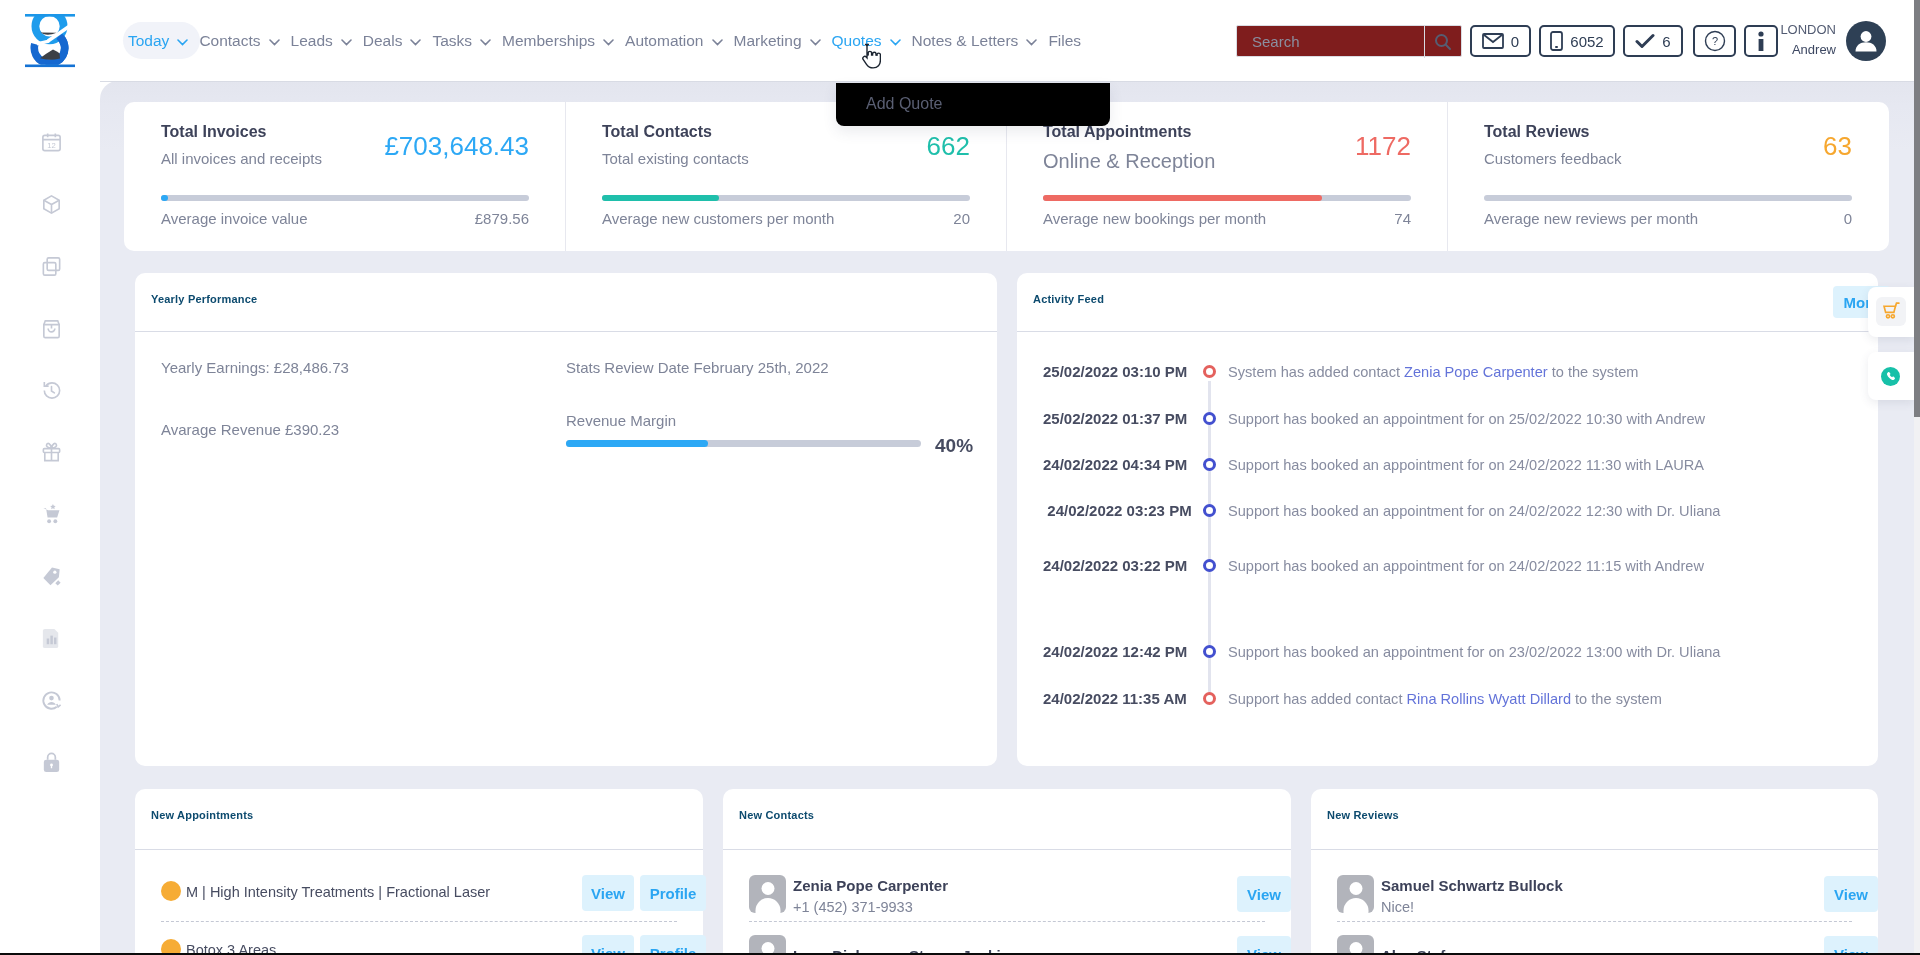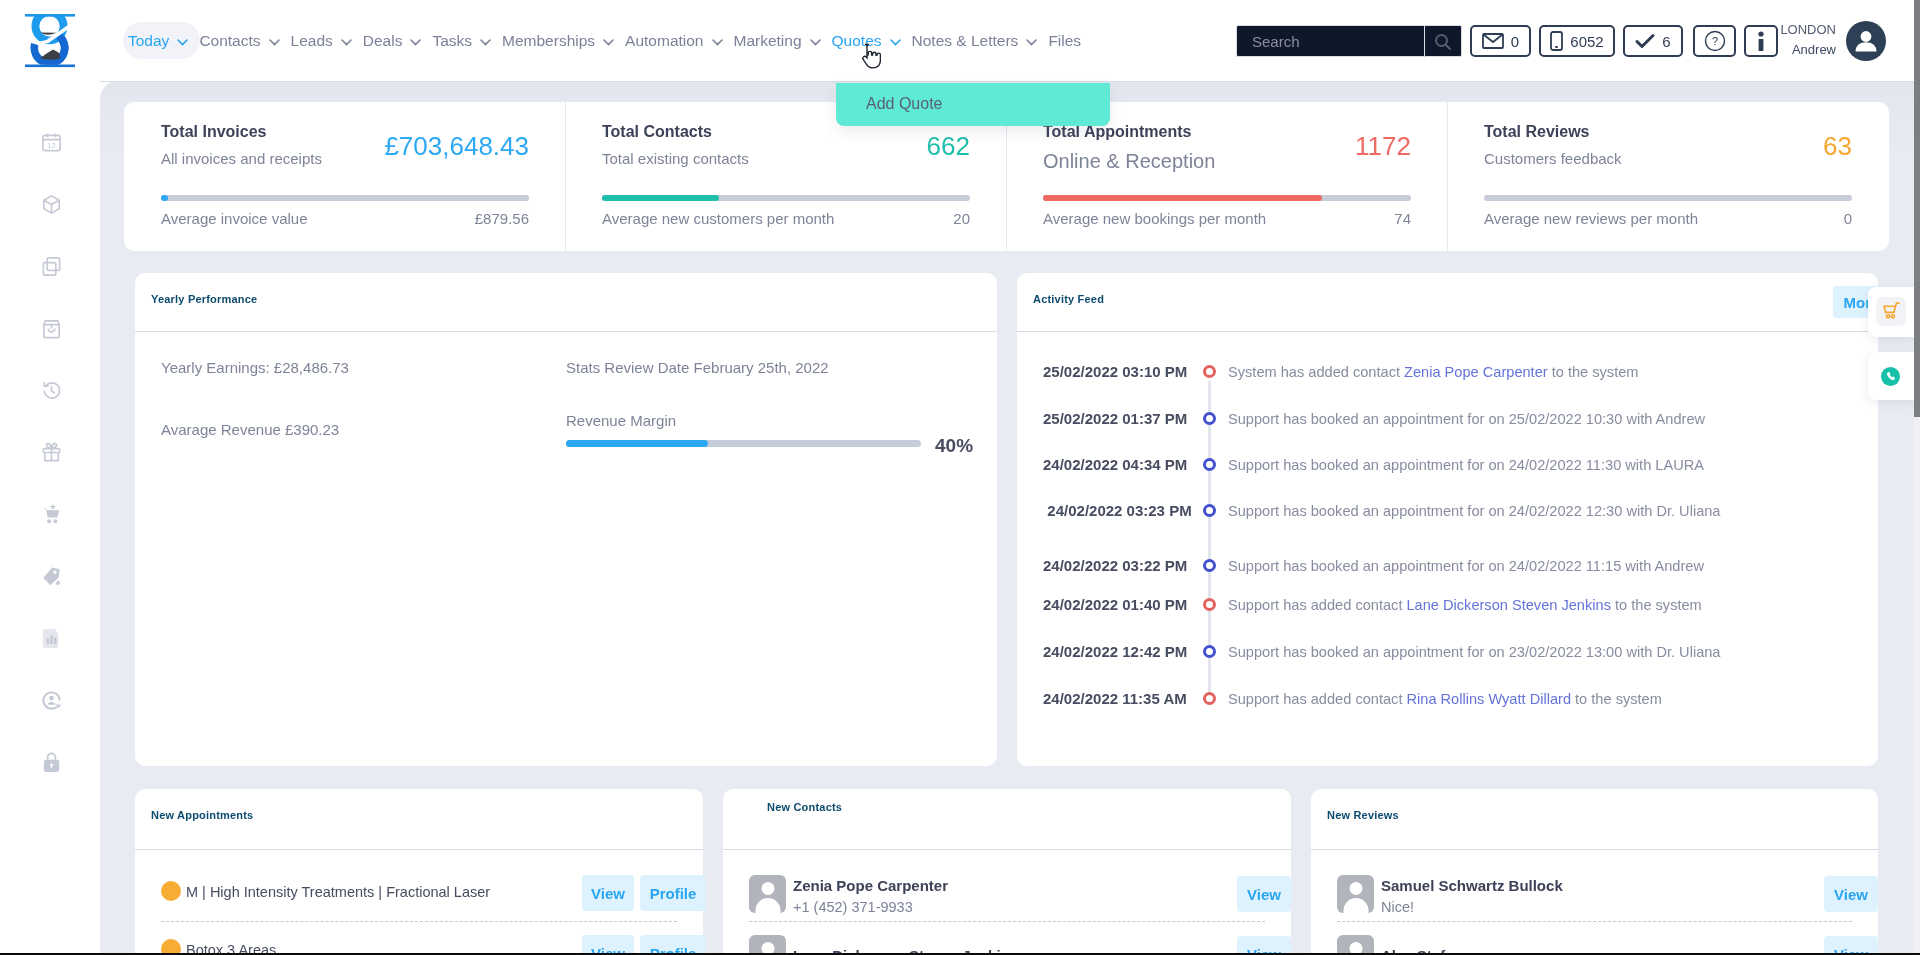--- a/index.html
+++ b/index.html
@@ -14,21 +14,21 @@
 #header { position:absolute; left:0; top:0; width:1920px; height:81px; background:#fff; z-index:30; }
 #hline { position:absolute; left:100px; top:81px; width:1820px; height:1px; background:#d8dbe4; z-index:30; }
 #nav { position:absolute; left:128px; top:0; height:81px; display:flex; align-items:center; z-index:31; }
 .navitem { position:relative; font-size:15.5px; color:#7b8298; display:flex; align-items:center; white-space:nowrap; }
 .navitem .chev { margin-left:8px; margin-right:11px; }
 .navitem:last-child .chev { display:none; }
 .navblue { color:#2aa5f2; }
 #todaypill { position:absolute; left:-5px; top:22px; width:77px; height:37px; border-radius:19px; background:#f1f3f9; }
 
 
-#search { position:absolute; left:1236px; top:25px; width:226px; height:32px; border:1px solid #d9dce3; background:#0f172a; border-radius:2px; z-index:31; }
+#search { position:absolute; left:1236px; top:25px; width:226px; height:32px; border:1px solid #d9dce3; background:#7f1d1d; border-radius:2px; z-index:31; }
 #search .ph { position:absolute; left:15px; top:7px; font-size:15px; color:#8a8fa0; }
 #search .sep { position:absolute; right:36px; top:0; width:1px; height:32px; background:#d9dce3; }
 
 .hbtn { position:absolute; top:25px; height:32px; border:2px solid #2e3d54; border-radius:5px; background:#fff; display:flex; align-items:center; justify-content:center; gap:7px; color:#2e3d54; font-size:15px; z-index:31; }
 #user { position:absolute; right:84px; top:20px; text-align:right; font-size:13px; color:#525b72; line-height:20px; z-index:31; }
 #avatar { position:absolute; left:1846px; top:21px; width:40px; height:40px; border-radius:50%; background:#2e4055; z-index:31; }
 
 
 #sidebar { position:absolute; left:0; top:81px; width:100px; height:874px; background:#fff; z-index:20; }
 .sbicon { position:absolute; left:40px; width:23px; height:23px; }
@@ -60,21 +60,21 @@
 #reviews { left:1311px; top:789px; width:567px; height:200px; }
 .bluebtn { position:absolute; background:#ddf2fd; color:#2aa5f2; font-size:15px; font-weight:700; border-radius:4px; display:flex; align-items:center; justify-content:center;margin-left:26px; }
 .dashed { position:absolute; left:26px; right:26px; height:0; border-top:1px dashed #c4c8d4; }
 .avatarph { position:absolute; width:37px; height:38px; border-radius:6px; background:#b2b4bb; overflow:hidden; }
 .avatarph:before { content:""; position:absolute; left:50%; top:7px; transform:translateX(-50%); width:13px; height:13px; border-radius:50%; background:#fff; }
 .avatarph:after { content:""; position:absolute; left:50%; top:23px; transform:translateX(-50%); width:25px; height:15px; border-radius:13px 13px 0 0; background:#fff; }
 .iname { position:absolute; font-size:15px; font-weight:700; color:#3d4259; }
 .isub { position:absolute; font-size:14.5px; color:#7e8498; }
 
 
-#dropdown { position:absolute; left:836px; top:83px; width:274px; height:43px; background:#5eead4; border-radius:0 0 8px 8px; box-shadow:0 6px 14px rgba(60,70,100,.10); z-index:40; }
+#dropdown { position:absolute; left:836px; top:83px; width:274px; height:43px; background:#000000; border-radius:0 0 8px 8px; box-shadow:0 6px 14px rgba(60,70,100,.10); z-index:40; }
 #dropdown span { position:absolute; left:30px; top:12px; font-size:16px; color:#5a5f73; }
 
 
 .floater { position:absolute; left:1868px; width:46px; background:#fff; border-radius:8px 0 0 8px; box-shadow:0 3px 10px rgba(60,70,100,.10); z-index:25; }
 
 
 #sbtrack { position:absolute; left:1914px; top:0; width:6px; height:955px; background:#f1f1f3; z-index:50; }
 #sbthumb { position:absolute; left:1914px; top:0; width:6px; height:417px; background:#7d7e82; z-index:51; }
 #blackstrip { position:absolute; left:0; top:953px; width:1920px; height:2px; background:#0b0b0b; z-index:60; }
 </style>
@@ -338,25 +338,20 @@
   <div class="feedrow" style="top:229px;text-align:center;">
     <span class="fdate">24/02/2022 03:23 PM</span>
       <span class="fring bring"></span>
     <span class="ftext">Support has booked an appointment for on 24/02/2022 12:30 with Dr. Uliana</span>
   </div>
   <div class="feedrow" style="top:284px;padding-left:24px;">
     <span class="fdate">24/02/2022 03:22 PM</span>
       <span class="fring bring"></span>
     <span class="ftext">Support has booked an appointment for on 24/02/2022 11:15 with Andrew</span>
   </div>
-  <div class="feedrow" style="top:323px;">
-    <span class="fdate">24/02/2022 01:40 PM</span>
-      <span class="fring rring"></span>
-    <span class="ftext">Support has added contact <span class="flink">Lane Dickerson Steven Jenkins</span> to the system</span>
-  </div>
   <div class="feedrow" style="top:370px;">
     <span class="fdate">24/02/2022 12:42 PM</span>
       <span class="fring bring"></span>
     <span class="ftext">Support has booked an appointment for on 23/02/2022 13:00 with Dr. Uliana</span>
   </div>
   <div class="feedrow" style="top:417px;">
     <span class="fdate">24/02/2022 11:35 AM</span>
       <span class="fring rring"></span>
     <span class="ftext">Support has added contact <span class="flink">Rina Rollins Wyatt Dillard</span> to the system</span>
   </div>
@@ -369,21 +364,21 @@
   <div class="abs" style="left:51px;top:95px;font-size:14.5px;color:#474c61;">M | High Intensity Treatments | Fractional Laser</div>
   <div class="bluebtn" style="left:421px;top:86px;width:52px;height:36px;">View</div>
   <div class="bluebtn" style="left:479px;top:86px;width:66px;height:36px;">Profile</div>
   <div class="dashed" style="top:132px;"></div>
   <div class="abs" style="left:26px;top:150px;width:20px;height:20px;border-radius:50%;background:#f6ac35;"></div>
   <div class="abs" style="left:51px;top:153px;font-size:14.5px;color:#474c61;">Botox 3 Areas</div>
   <div class="bluebtn" style="left:421px;top:146px;width:52px;height:36px;">View</div>
   <div class="bluebtn" style="left:479px;top:146px;width:66px;height:36px;">Profile</div>
 </div>
 <div class="panel" id="contacts">
-  <div class="abs ptitle" style="left:16px;top:12px;margin-left:28px;">New Contacts</div>
+  <div class="abs ptitle" style="left:16px;top:20px;">New Contacts</div>
   <div class="pdivider" style="top:60px;"></div>
   <div class="avatarph" style="left:26px;top:86px;"></div>
   <div class="iname" style="left:70px;top:88px;">Zenia Pope Carpenter</div>
   <div class="isub" style="left:70px;top:110px;">+1 (452) 371-9933</div>
   <div class="bluebtn" style="left:488px;top:87px;width:54px;height:36px;">View</div>
   <div class="dashed" style="top:132px;"></div>
   <div class="avatarph" style="left:26px;top:146px;"></div>
   <div class="iname" style="left:70px;top:158px;">Lane Dickerson Steven Jenkins</div>
   <div class="bluebtn" style="left:488px;top:147px;width:54px;height:36px;">View</div>
 </div>

